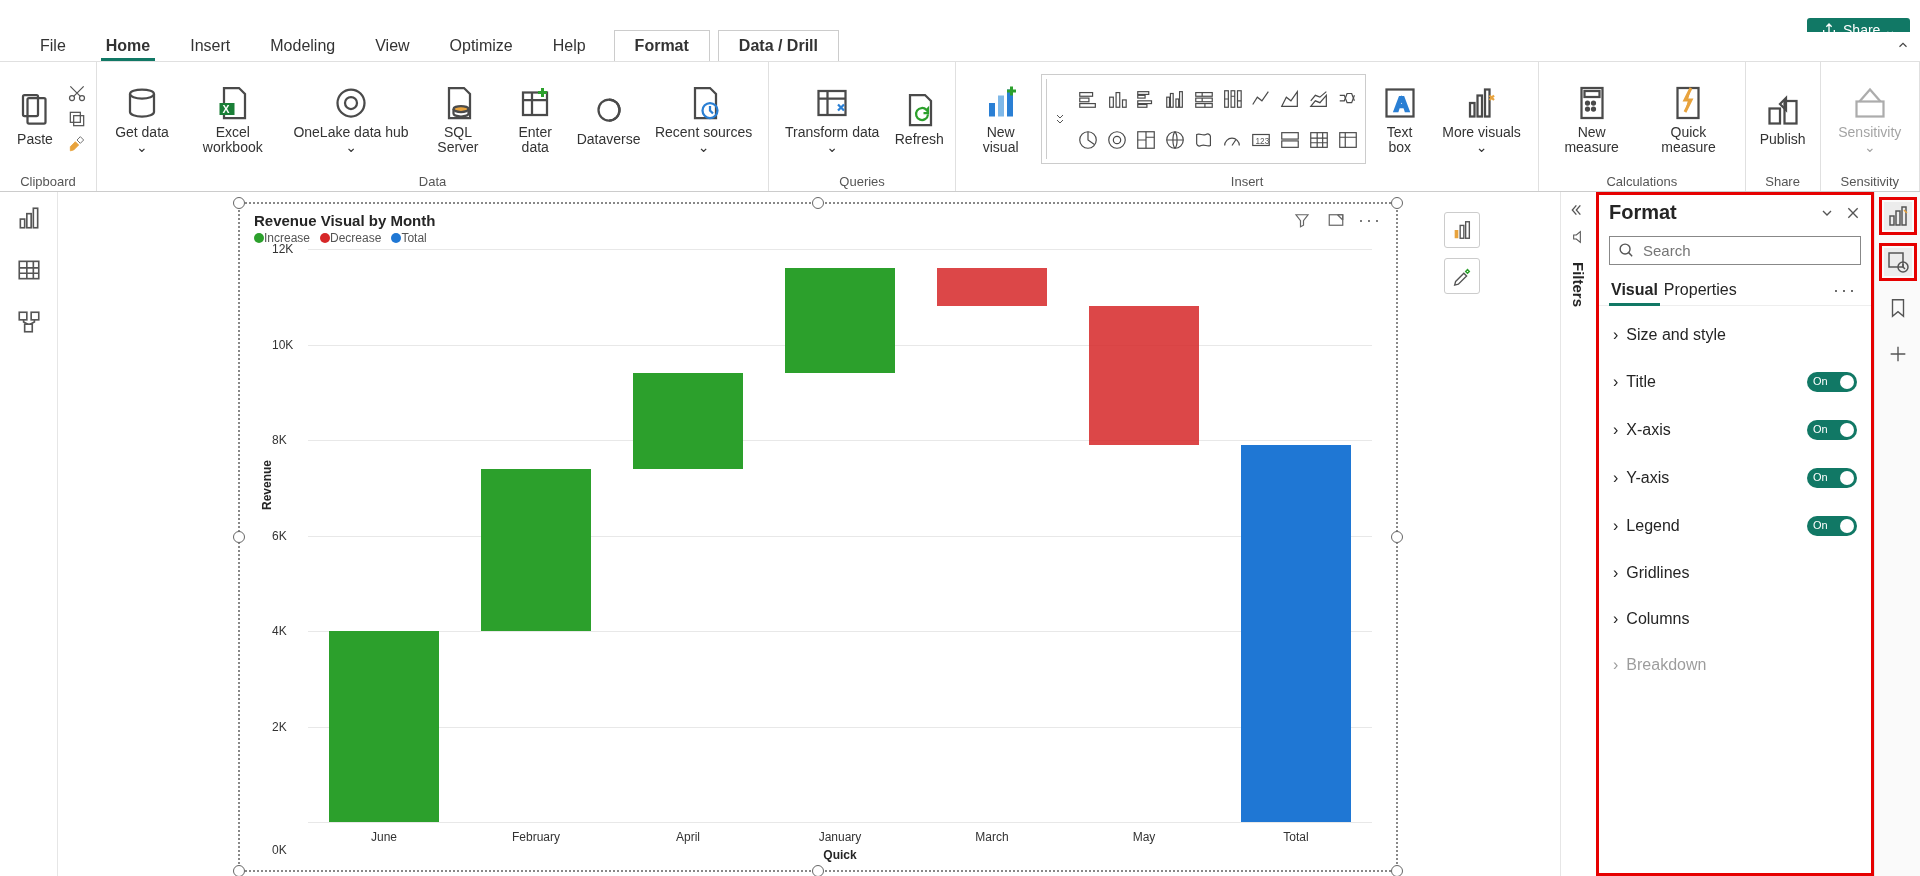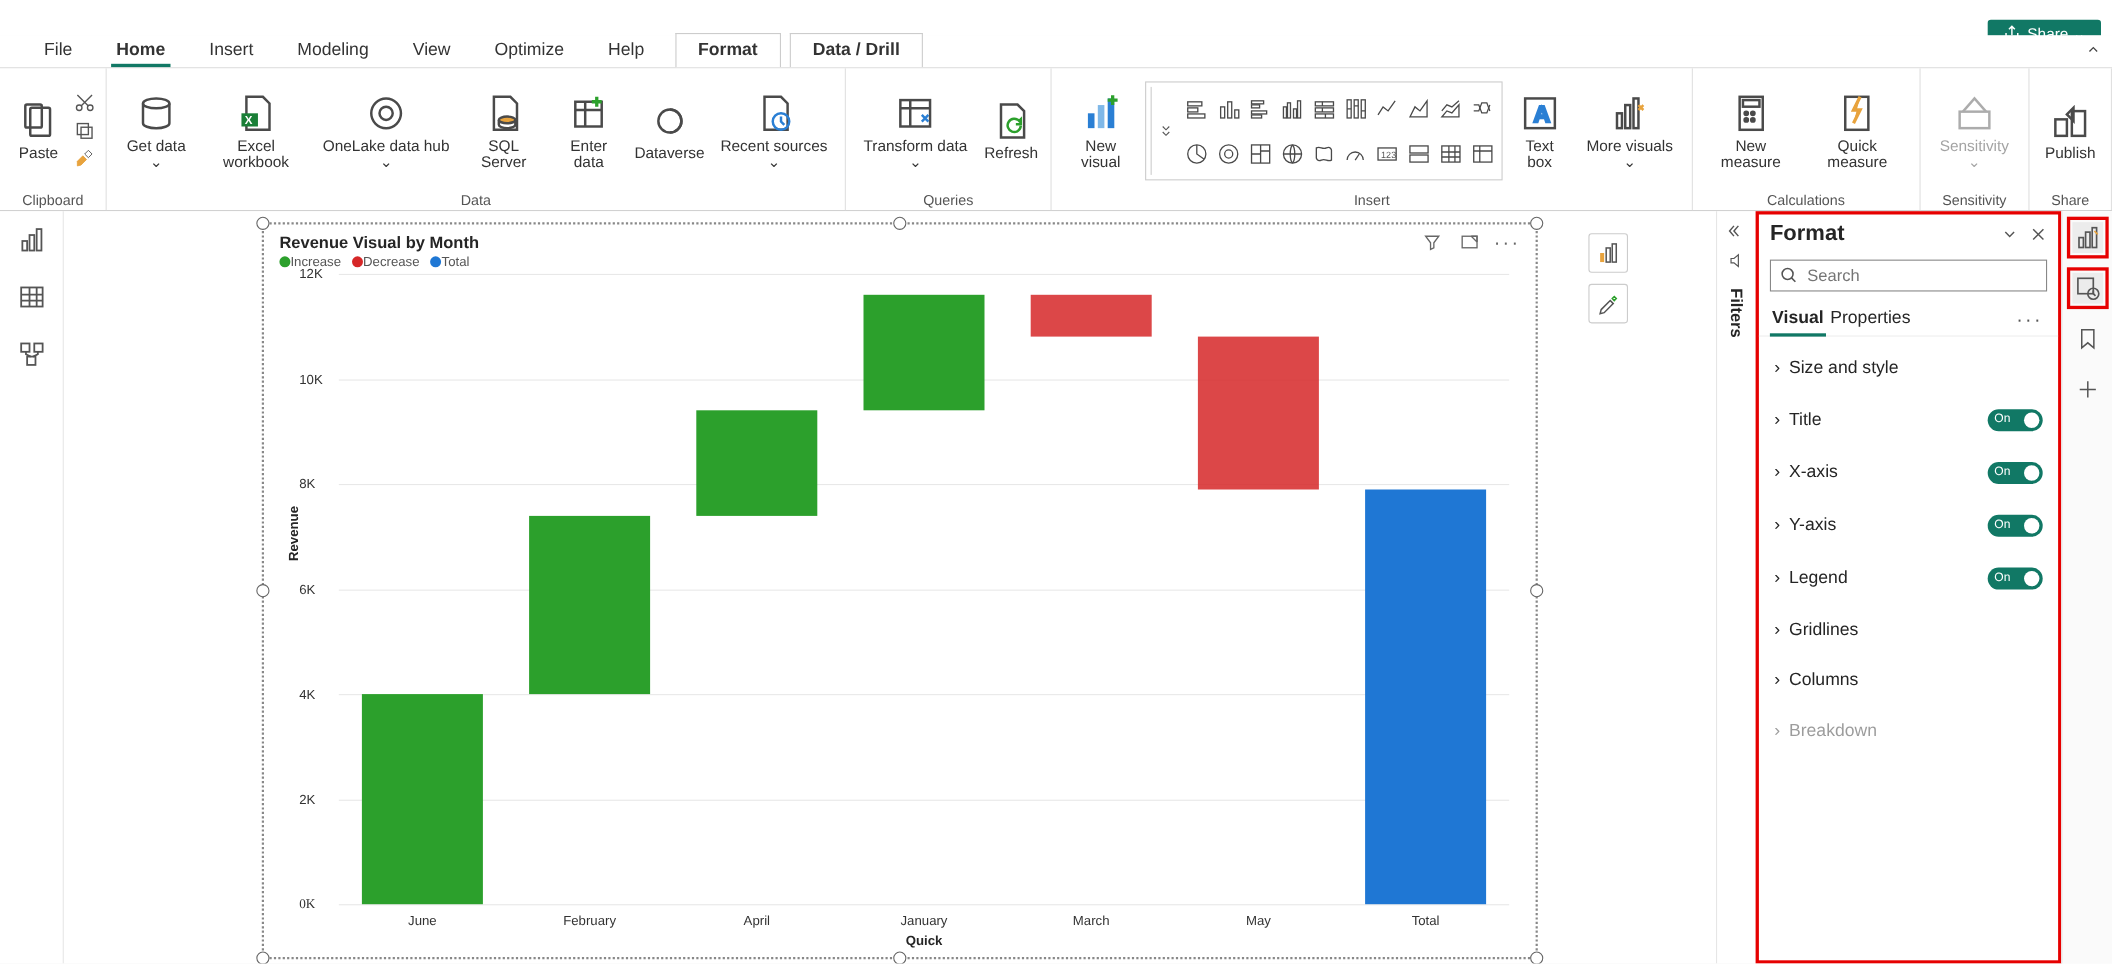--- a/index.html
+++ b/index.html
@@ -468,47 +468,47 @@
             </svg>
           </div>
           <div class="ribbon-label">Quick measure</div>
         </div>
     </div>
     <div class="ribbon-group-label">Calculations</div>
   </div>
 
   <div class="ribbon-group">
     <div class="ribbon-group-items">
-      <div class="ribbon-btn disabled">
-          <div class="ribbon-icon">
-            <svg width="36" height="36" viewBox="0 0 24 24">
-              <rect x="3" y="11" width="18" height="10"></rect>
-              <path d="M5 11l7-8 7 8"></path>
-            </svg>
-          </div>
-          <div class="ribbon-label">Sensitivity ⌄</div>
-        </div>
-    </div>
-    <div class="ribbon-group-label">Sensitivity</div>
-  </div>
-
-  <div class="ribbon-group">
-    <div class="ribbon-group-items">
       <div class="ribbon-btn">
           <div class="ribbon-icon">
             <svg width="36" height="36" viewBox="0 0 24 24">
               <rect x="3" y="11" width="7" height="10"></rect>
               <rect x="13" y="6" width="8" height="15"></rect>
               <path d="M10 8l4-4v8z"></path>
             </svg>
           </div>
           <div class="ribbon-label">Publish</div>
         </div>
     </div>
     <div class="ribbon-group-label">Share</div>
+  </div>
+
+  <div class="ribbon-group">
+    <div class="ribbon-group-items">
+      <div class="ribbon-btn disabled">
+          <div class="ribbon-icon">
+            <svg width="36" height="36" viewBox="0 0 24 24">
+              <rect x="3" y="11" width="18" height="10"></rect>
+              <path d="M5 11l7-8 7 8"></path>
+            </svg>
+          </div>
+          <div class="ribbon-label">Sensitivity ⌄</div>
+        </div>
+    </div>
+    <div class="ribbon-group-label">Sensitivity</div>
   </div>
 
 </div>
 
 <div class="workspace">
 
   <div class="nav-rail">
     <div class="nav-rail-item">
         <svg width="26" height="26" viewBox="0 0 24 24">
           <rect x="4" y="13" width="4" height="8"></rect>
@@ -570,21 +570,21 @@
             </div>
             <div class="leg-item">
               <div class="leg-dot" style="background: rgb(31, 119, 212);"></div>
               <span>Total</span>
             </div>
           </div>
         <div class="plot" id="plot">
           <div class="y-axis-label">Revenue</div>
           <div class="x-axis-label">Quick</div>
         <div class="grid-line" style="top: 573px;"></div>
-            <div class="y-tick" style="top: 573px; font-family: Liberation Serif, serif;">0K</div>
+            <div class="y-tick" style="top: 601px;">0K</div>
             <div class="grid-line" style="top: 477.5px;"></div>
             <div class="y-tick" style="top: 477.5px;">2K</div>
             <div class="grid-line" style="top: 382px;"></div>
             <div class="y-tick" style="top: 382px;">4K</div>
             <div class="grid-line" style="top: 286.5px;"></div>
             <div class="y-tick" style="top: 286.5px;">6K</div>
             <div class="grid-line" style="top: 191px;"></div>
             <div class="y-tick" style="top: 191px;">8K</div>
             <div class="grid-line" style="top: 95.5px;"></div>
             <div class="y-tick" style="top: 95.5px;">10K</div>

